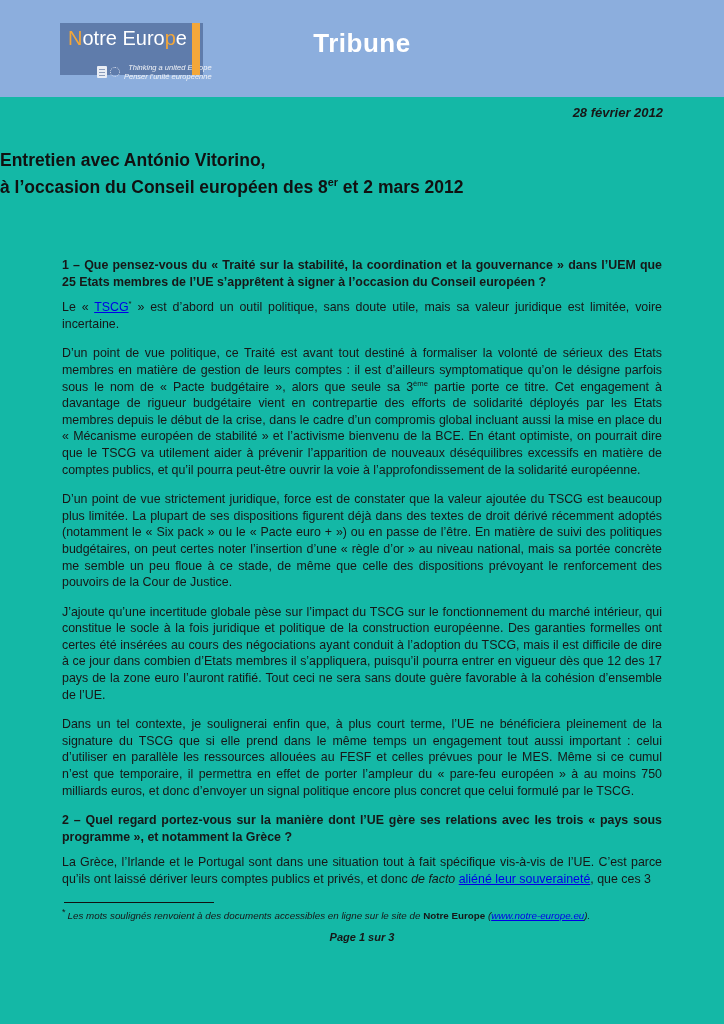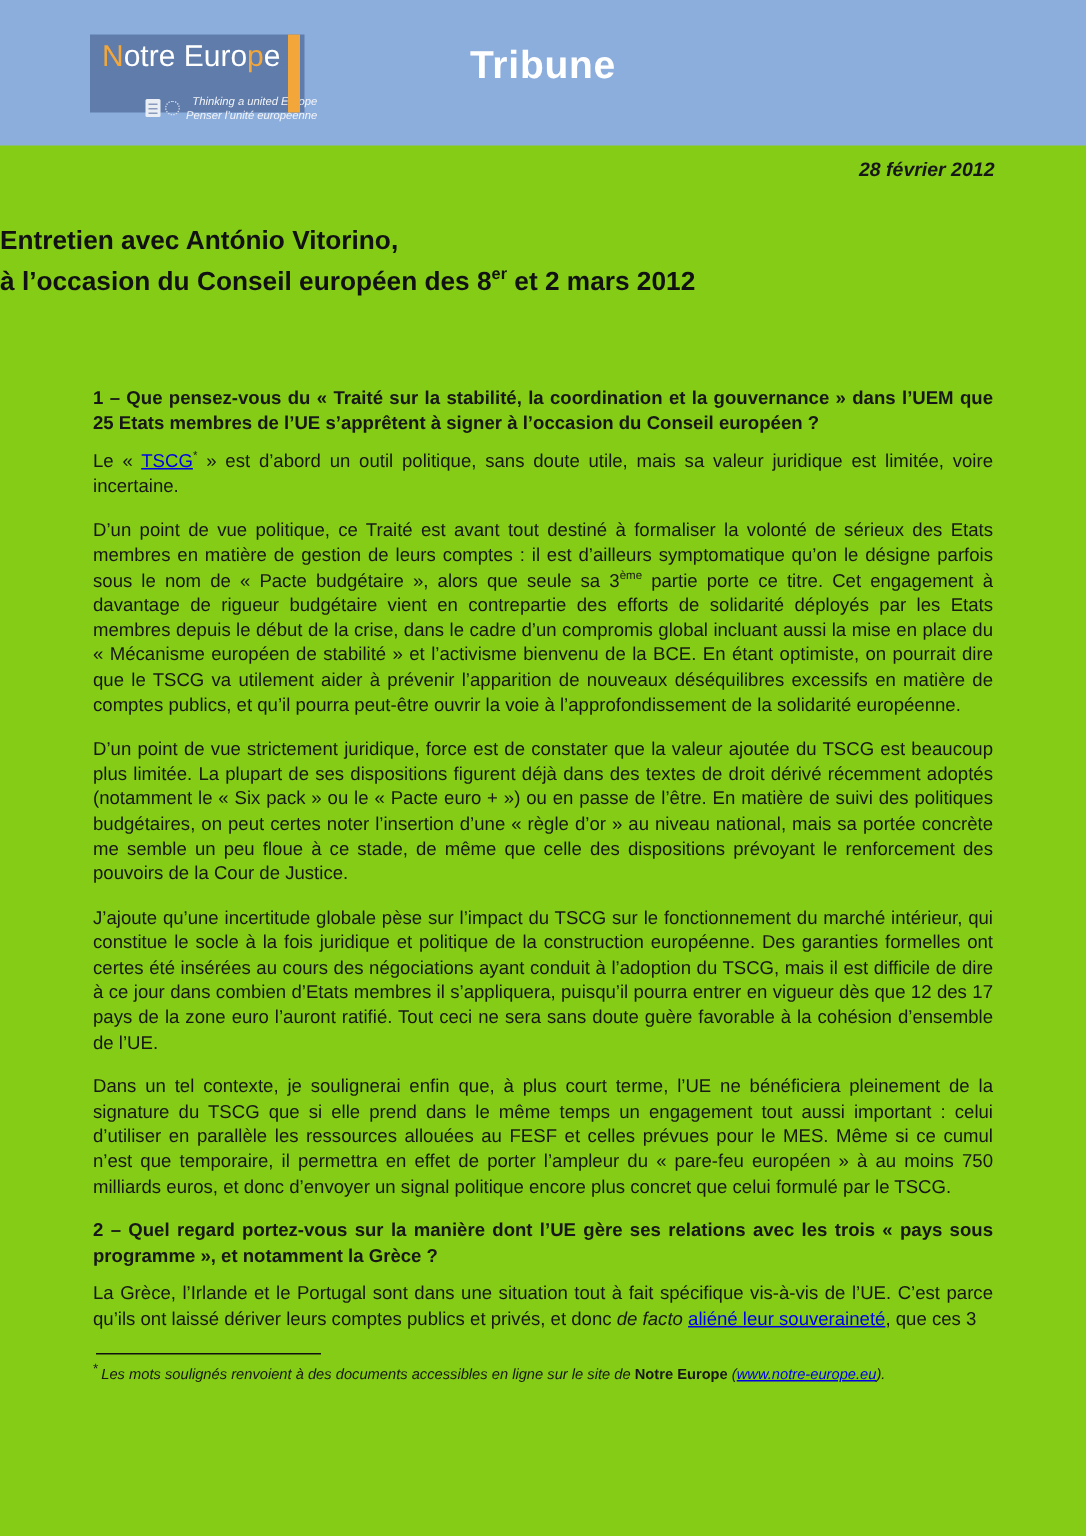--- a/index.html
+++ b/index.html
@@ -4,21 +4,21 @@
 <style>
   * { margin: 0; padding: 0; box-sizing: border-box; }
   html, body { background: #ffffff; }
   body { font-family: "Liberation Sans", sans-serif; color: #171717; }
 
   .page {
     position: relative;
     width: 724px;
     height: 1024px;
     margin: 0 auto;
-    background: #84cc16;
+    background: #14b8a6;
     overflow: hidden;
   }
 
   
   .banner {
     position: relative;
     width: 100%;
     height: 97px;
     background: #8caedd;
   }
@@ -210,15 +210,16 @@
 
     <h2 style="margin-top:13px;">2 – Quel regard portez-vous sur la manière dont l’UE gère ses relations avec les trois « pays sous programme », et notamment la Grèce ?</h2>
 
     <p class="first"><span>La Grèce, l’Irlande et le Portugal sont dans une situation tout à fait spécifique vis-à-vis de l’UE. C’est parce qu’ils ont laissé dériver leurs comptes publics et privés, et donc </span><span class="it">de facto</span><span> </span><a class="link">aliéné leur souveraineté</a><span>, que ces 3</span></p>
 
   </main>
 
   <footer class="footnote-block">
     <hr class="footnote-rule">
     <div class="footnote"><span class="fn-star">*</span><span>Les mots soulignés renvoient à des documents accessibles en ligne sur le site de </span><b>Notre Europe</b><span> (</span><a class="link">www.notre-europe.eu</a><span>).</span></div>
+    <div class="page-num">Page 1 sur 3</div>
   </footer>
 
 </div>
 
 </body></html>

